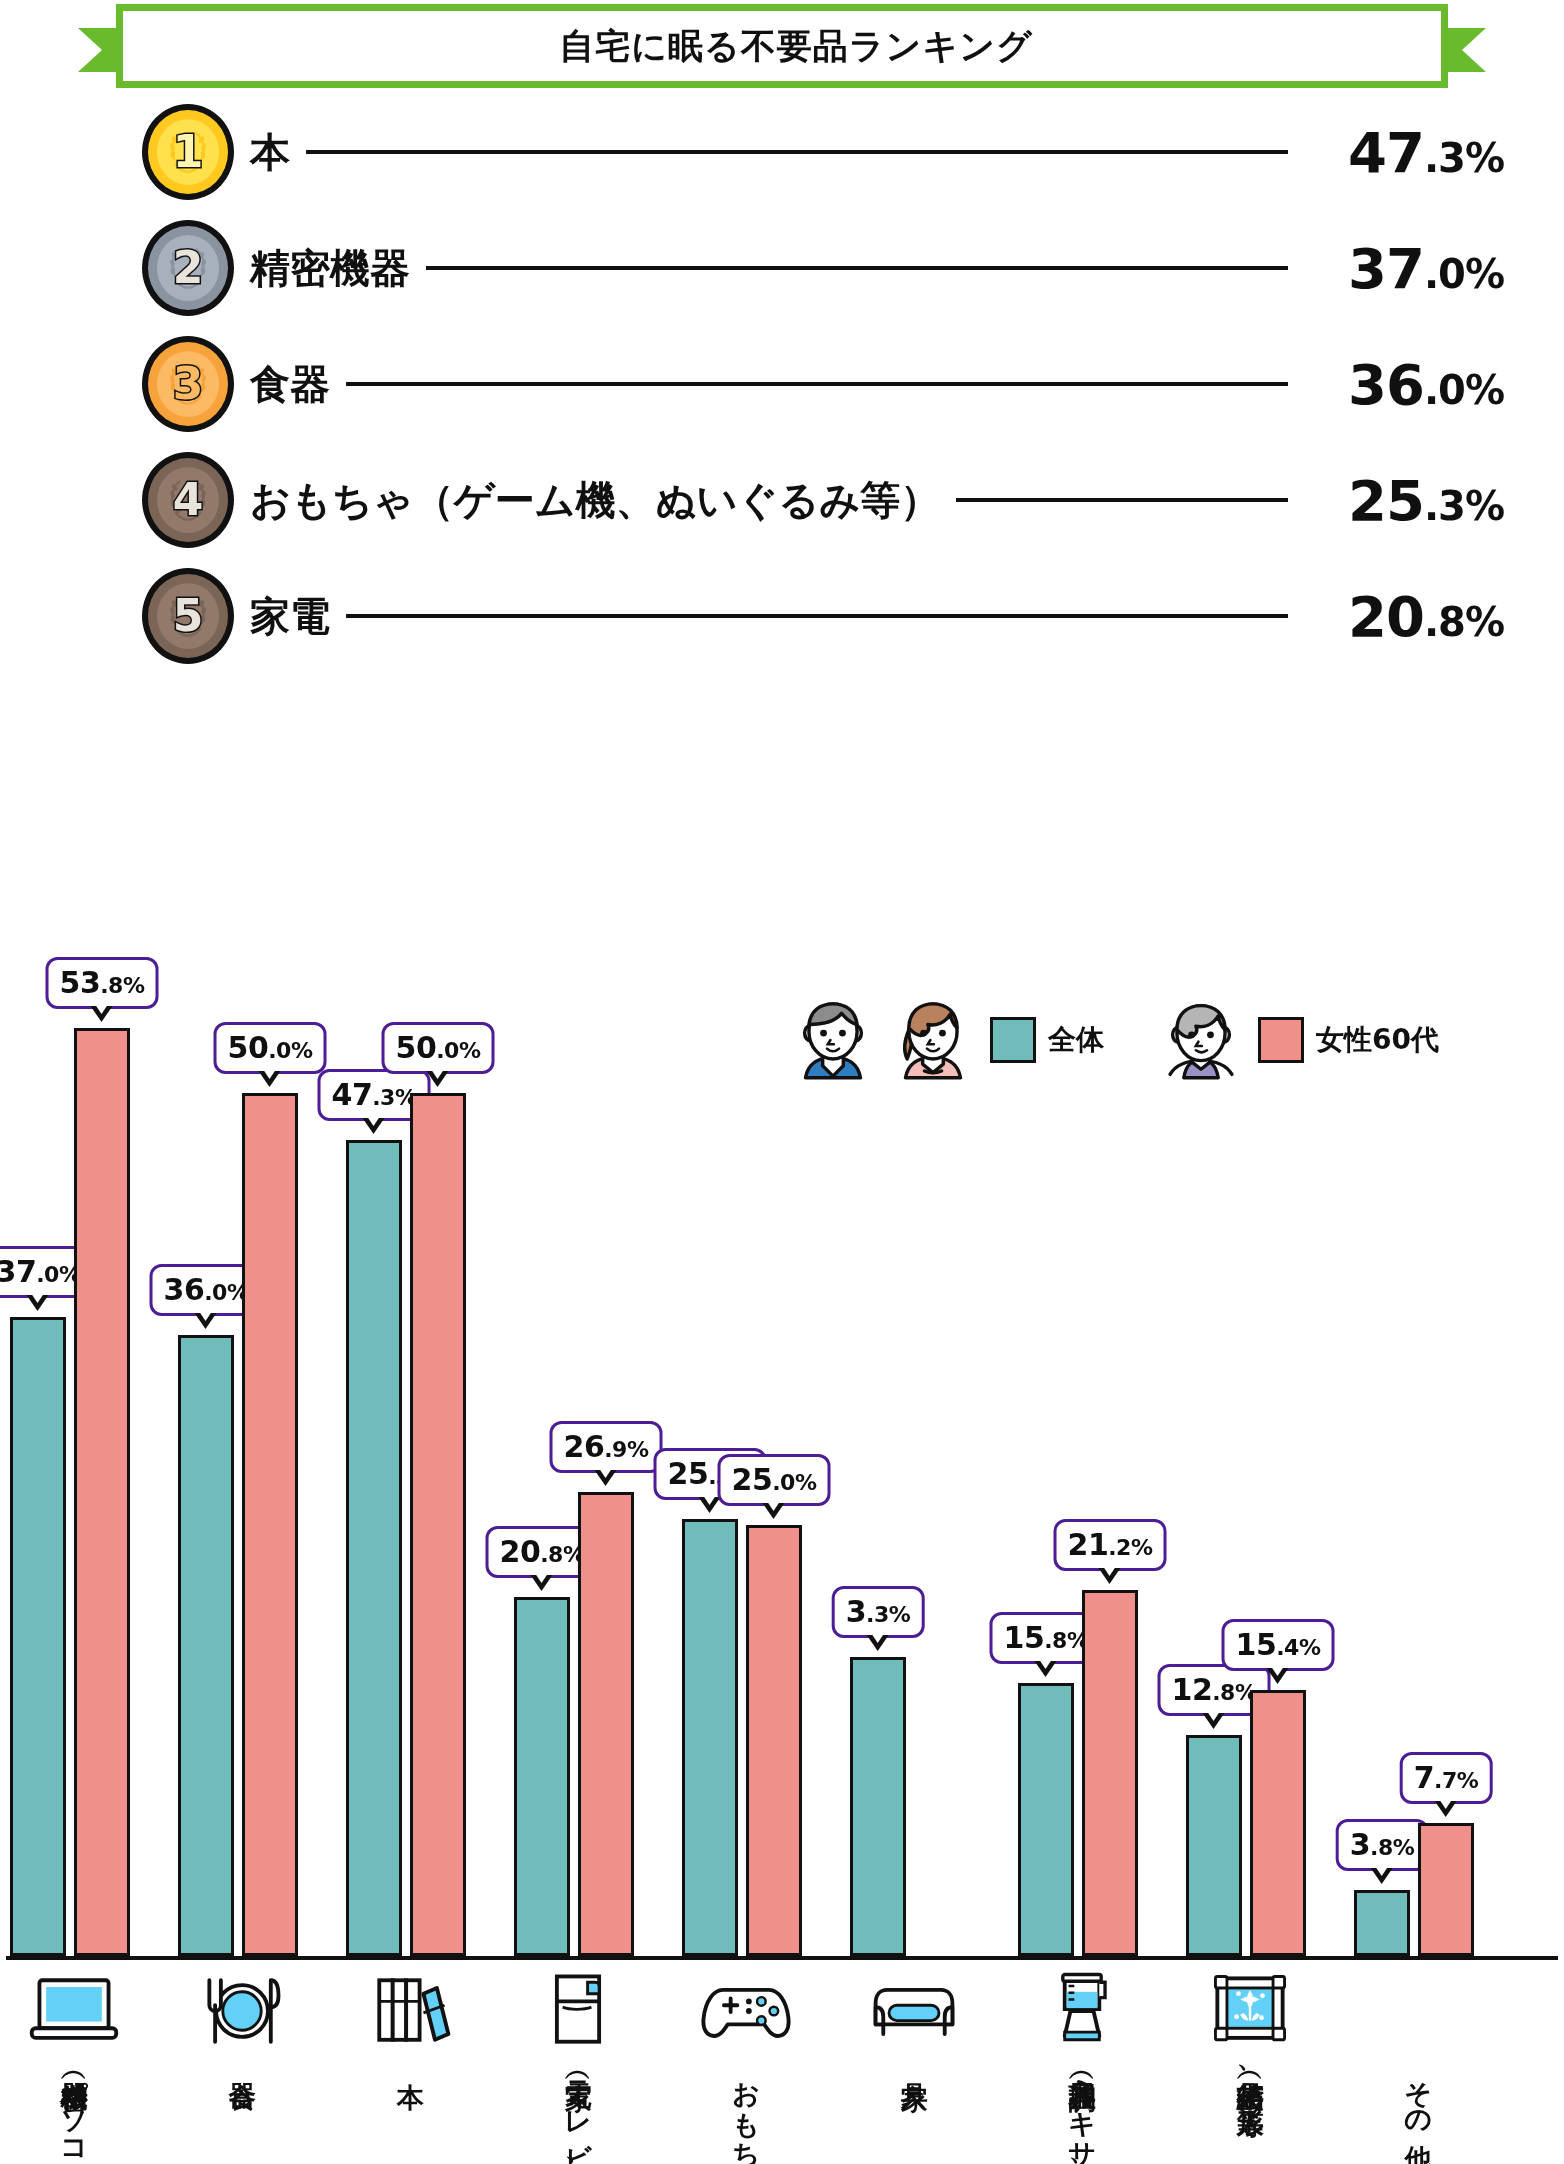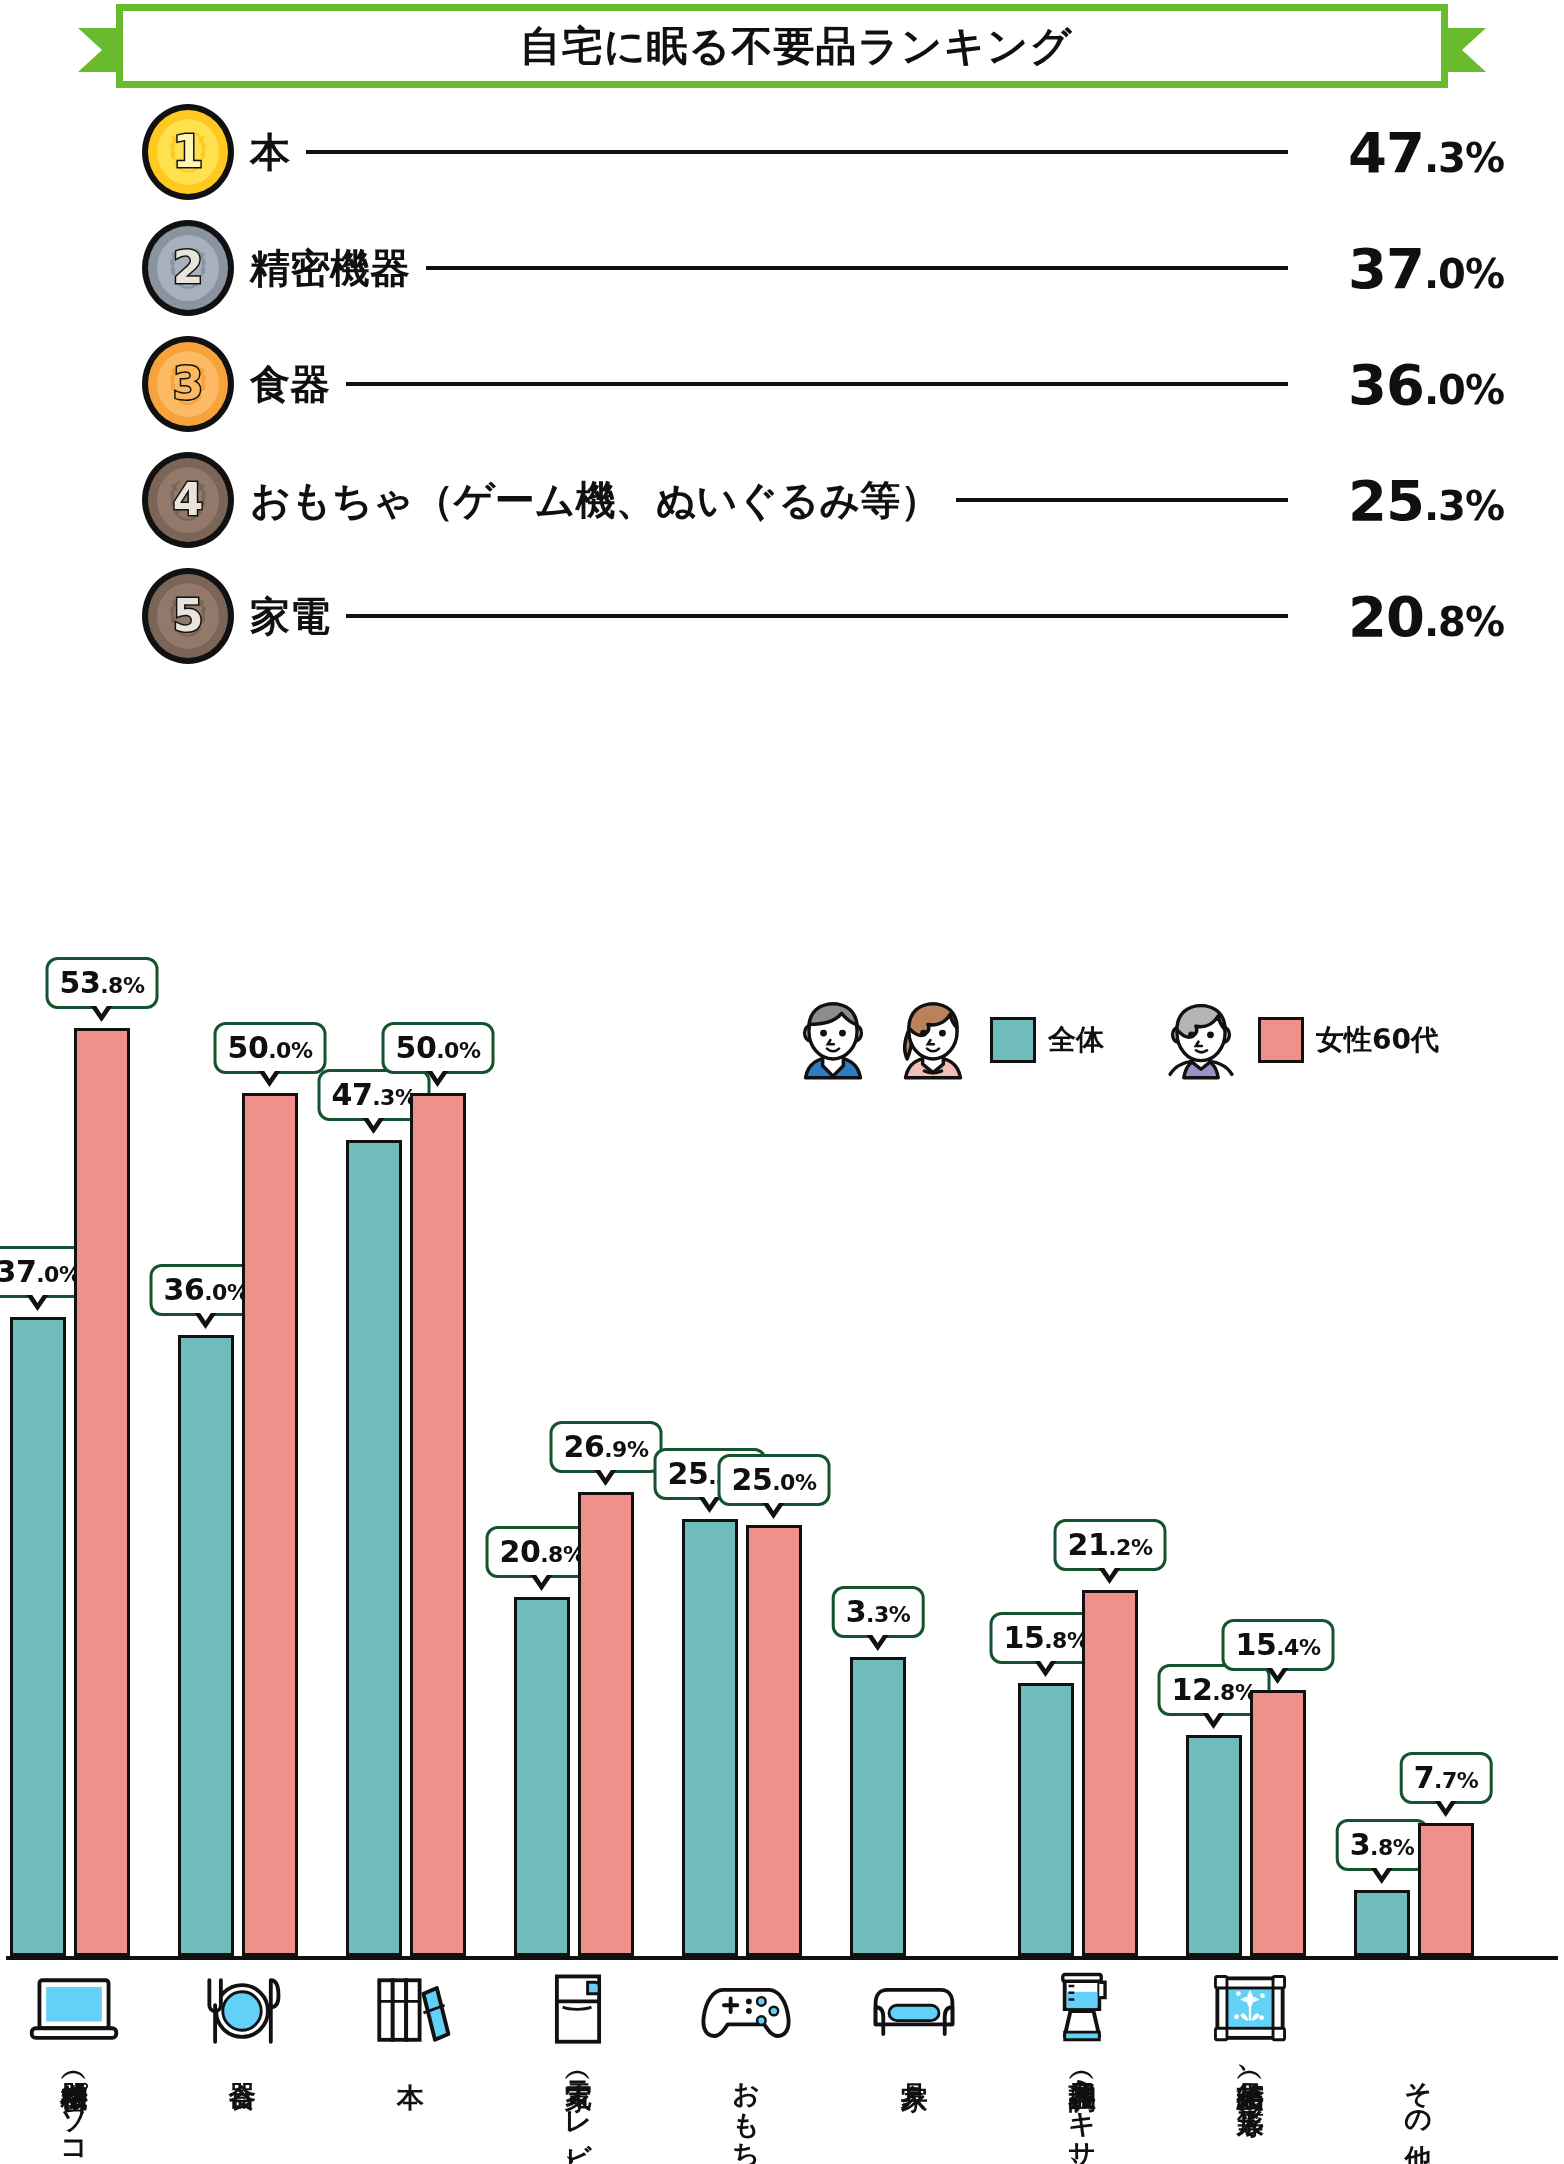--- a/index.html
+++ b/index.html
@@ -18,21 +18,21 @@
     position: absolute; top: 24px; width: 60px; height: 44px; background: #6aba2e;
   }
   .ribbon-tail.left  { left: 0;  clip-path: polygon(0 0, 100% 0, 100% 100%, 0 100%, 24px 50%); }
   .ribbon-tail.right { right: 0; clip-path: polygon(0 0, 100% 0, calc(100% - 24px) 50%, 100% 100%, 0 100%); }
   .ribbon-body {
     position: absolute; left: 38px; right: 38px; top: 0; height: 84px;
     background: #ffffff; border: 7px solid #6aba2e;
     display: flex; align-items: center; justify-content: center;
   }
   .ribbon-title {
-    font-size: 41px; font-weight: 900; letter-spacing: 1px; color: #101010; margin-left: 28px;
+    font-size: 35px; font-weight: 900; letter-spacing: 1px; color: #101010; margin-left: 28px;
   }
 
   
   .ranking { position: absolute; left: 0; top: 104px; width: 1564px; height: 580px; }
   .rank-row { position: absolute; left: 142px; right: 60px; height: 96px; display: flex; align-items: center; }
   .medal {
     position: relative; width: 92px; height: 96px; flex: 0 0 92px;
     border-radius: 50%; border: 6px solid #111;
     display: flex; align-items: center; justify-content: center;
   }
@@ -70,21 +70,21 @@
   .group { position: absolute; bottom: 4px; display: flex; align-items: flex-end; gap: 8px; }
   .bar {
     position: relative; width: 56px; border: 3px solid #111;
   }
   .bar.overall { background: #6fbcba; }
   .bar.women   { background: #f0908a; }
 
   .callout {
     position: absolute; left: 50%; transform: translateX(-50%);
     bottom: calc(100% + 22px);
-    background: #fff; border: 3px solid #14532d; border-radius: 12px;
+    background: #fff; border: 3px solid #4c1d95; border-radius: 12px;
     padding: 5px 11px 6px; white-space: nowrap;
     display: flex; align-items: baseline; font-weight: 900; color: #101010;
   }
   .callout .big { font-size: 30px; letter-spacing: -0.5px; }
   .callout .small { font-size: 22px; letter-spacing: -0.5px; }
   .callout::after {
     content: ""; position: absolute; left: 50%; transform: translateX(-50%);
     top: 100%; width: 0; height: 0;
     border-left: 11px solid transparent; border-right: 11px solid transparent;
     border-top: 16px solid #111;

